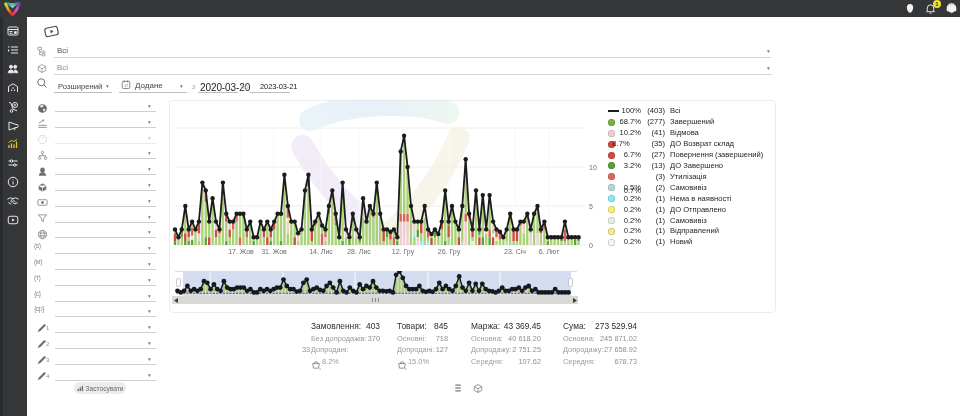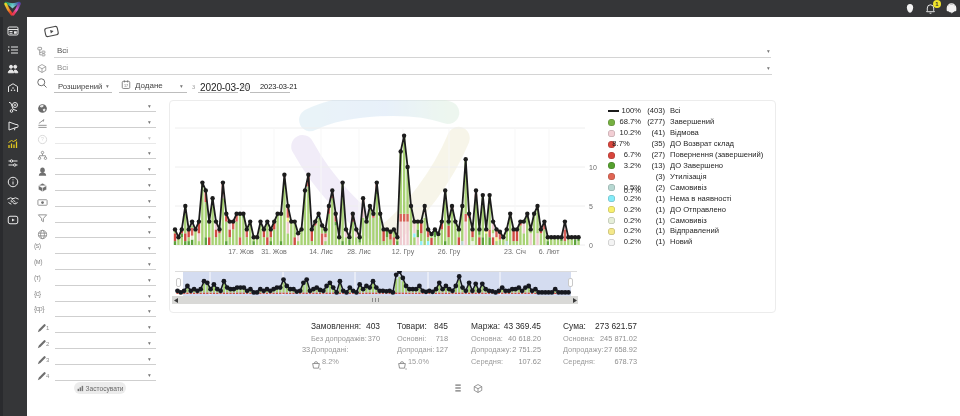--- a/index.html
+++ b/index.html
@@ -1146,21 +1146,21 @@
 <div class="abs st-l" style="left:408px;top:356.6px">15.0%</div>
 <div class="abs st-t" style="left:471px;top:320.5px">Маржа:</div>
 <div class="abs st-tv" style="left:481px;top:320.5px;width:60px;text-align:right">43 369.45</div>
 <div class="abs st-l" style="left:471px;top:334px">Основна:</div>
 <div class="abs st-v" style="left:471px;top:334px;width:70px;text-align:right">40 618.20</div>
 <div class="abs st-l" style="left:471px;top:345.3px">Допродажу:</div>
 <div class="abs st-v" style="left:471px;top:345.3px;width:70px;text-align:right">2 751.25</div>
 <div class="abs st-l" style="left:471px;top:356.6px">Середня:</div>
 <div class="abs st-v" style="left:471px;top:356.6px;width:70px;text-align:right">107.62</div>
 <div class="abs st-t" style="left:563px;top:320.5px">Сума:</div>
-<div class="abs st-tv" style="left:577px;top:320.5px;width:60px;text-align:right">273 621.57</div>
+<div class="abs st-tv" style="left:577px;top:320.5px;width:60px;text-align:right">273 529.94</div>
 <div class="abs st-l" style="left:563px;top:334px">Основна:</div>
 <div class="abs st-v" style="left:567px;top:334px;width:70px;text-align:right">245 871.02</div>
 <div class="abs st-l" style="left:563px;top:345.3px">Допродажу:</div>
 <div class="abs st-v" style="left:567px;top:345.3px;width:70px;text-align:right">27 658.92</div>
 <div class="abs st-l" style="left:563px;top:356.6px">Середня:</div>
 <div class="abs st-v" style="left:567px;top:356.6px;width:70px;text-align:right">678.73</div>
 
 <svg class="abs" style="left:452px;top:383px" width="10" height="10" viewBox="0 0 24 24" fill="none" stroke="#555" stroke-width="2.4">
     <line x1="3" y1="5" x2="3.01" y2="5"></line>
     <line x1="8" y1="5" x2="21" y2="5"></line>

